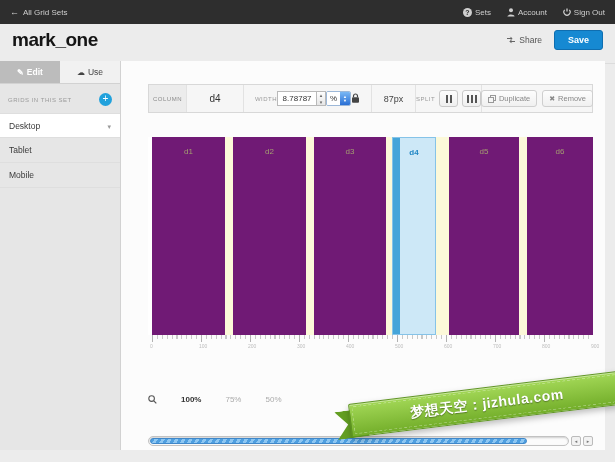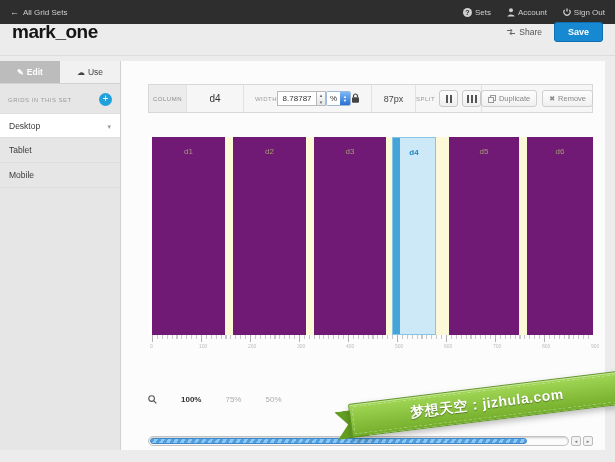--- a/index.html
+++ b/index.html
@@ -12,21 +12,21 @@
             display:flex; align-items:center; justify-content:space-between; padding:0 10px;
             color:#cfcfcf; font-size:8px; }
   .topbar .back { display:flex; align-items:center; gap:4px; cursor:pointer; }
   .topbar .arrow { font-size:9px; }
   .topbar-right { display:flex; align-items:center; gap:16px; }
   .top-item { display:flex; align-items:center; gap:3px; cursor:pointer; }
   .circle-q { display:inline-block; width:9px; height:9px; border-radius:50%; background:#cfcfcf;
               color:#2e2e2e; font-size:7px; font-weight:bold; text-align:center; line-height:9px; }
 
   
-  .header-row { position:absolute; left:0; top:8px; width:615px; height:48px;
+  .header-row { position:absolute; left:0; top:16px; width:615px; height:48px;
                 display:flex; align-items:center; justify-content:space-between; padding:0 12px;
                 border-bottom:1px solid #dcdcdc; }
   .page-title { font-size:19px; font-weight:bold; color:#151515; letter-spacing:-0.5px; }
   .header-actions { display:flex; align-items:center; gap:12px; }
   .share-btn { display:flex; align-items:center; gap:3px; font-size:8.5px; color:#555; cursor:pointer; }
   .save-btn { background:#1689d2; color:#fff; border:1px solid #0f6eb0; border-radius:3px;
               font-size:9px; font-weight:bold; padding:4px 13px; font-family:inherit; cursor:pointer; }
 
   
   .content { position:absolute; left:0; top:61px; bottom:12px; width:615px; display:flex; }

